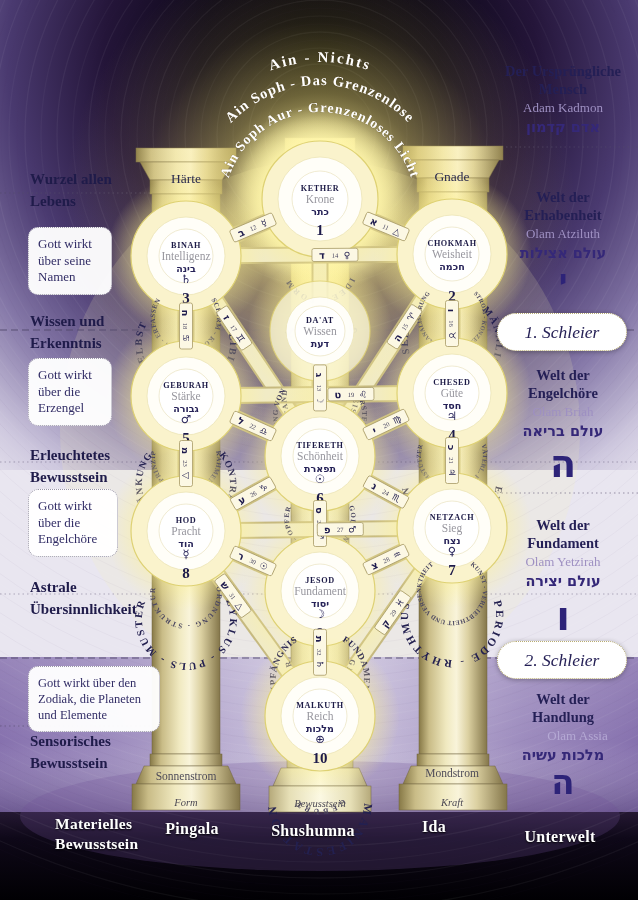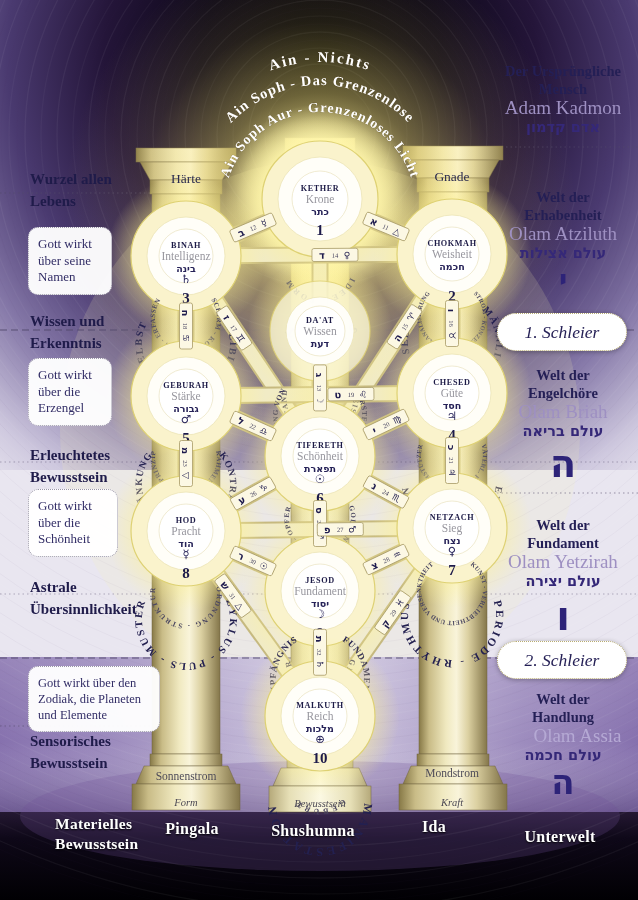--- a/index.html
+++ b/index.html
@@ -5,21 +5,21 @@
   html,body{margin:0;padding:0;background:#333;}
   #stage{position:relative;width:638px;height:900px;overflow:hidden;background:#e9e6f0;
          font-family:"Liberation Serif","DejaVu Serif",serif;}
   #treesvg{position:absolute;left:0;top:0;}
   .ov{position:absolute;}
   .lh{font-weight:bold;font-size:15px;line-height:22px;color:#1f1b4a;}
   .lbox{background:rgba(255,255,255,.96);border:1.6px dotted #9a96a8;border-radius:10px;
         padding:8px 9px;font-size:13px;line-height:1.28;color:#322d66;}
   .rblock{width:150px;text-align:center;color:#241f55;}
   .rtitle{font-weight:bold;font-size:14.5px;line-height:18px;}
-  .rtrans{font-size:19px;color:#9e90c2;line-height:17px;margin-top:1px;}
+  .rtrans{font-size:13px;color:#9e90c2;line-height:17px;margin-top:1px;}
   .rtrans.onpurple{color:#b5a9d4;padding-left:29px;}
   .rheb{font-family:"DejaVu Sans",sans-serif;font-weight:bold;font-size:14.5px;color:#352878;margin-top:3px;}
   .rletter{font-family:"DejaVu Sans",sans-serif;font-weight:bold;color:#2d2378;line-height:1;}
   .pill{background:#fff;border:1.6px dotted #b8ac72;border-radius:19px;width:128px;height:36px;
         display:flex;align-items:center;justify-content:center;font-style:italic;font-size:17.5px;
         color:#241f55;box-shadow:0 1px 5px rgba(0,0,0,.3);}
   .bb{color:#fff;font-weight:bold;font-size:16px;letter-spacing:.3px;text-shadow:0 1px 2px #000;}
   .bb2{font-size:15.5px;line-height:20px;}
   .ctr{text-align:center;}
 </style>
@@ -654,21 +654,21 @@
   <div>Astrale</div>
   <div>Übersinnlichkeit</div>
 </div>
 <div class="ov lh" style="left:30px;top:730px;">
   <div>Sensorisches</div>
   <div>Bewusstsein</div>
 </div>
 
 <div class="ov lbox" style="left:28px;top:358px;width:64px;">Gott wirkt über die Erzengel</div>
 <div class="ov lbox" style="left:28px;top:227px;width:64px;">Gott wirkt über seine Namen</div>
-<div class="ov lbox" style="left:28px;top:489px;width:70px;">Gott wirkt über die Schönheit</div>
+<div class="ov lbox" style="left:28px;top:489px;width:70px;">Gott wirkt über die Engelchöre</div>
 <div class="ov lbox" style="left:28px;top:666px;width:112px;font-size:12.5px;">Gott wirkt über den Zodiak, die Planeten und Elemente</div>
 
 <div class="ov rblock" style="left:488px;top:62px;">
   <div class="rtitle">Der Ursprüngliche</div>
   <div class="rtitle">Mensch</div>
   <div class="rtrans">Adam Kadmon</div>
   <div class="rheb">אדם קדמון</div>
 </div>
 
 <div class="ov rblock" style="left:488px;top:188px;">
@@ -692,21 +692,21 @@
   <div class="rtitle">Fundament</div>
   <div class="rtrans">Olam Yetzirah</div>
   <div class="rheb">עולם יצירה</div>
   <div class="rletter" style="font-size:40px;margin-top:7px;">ו</div>
 </div>
 
 <div class="ov rblock" style="left:488px;top:690px;">
   <div class="rtitle">Welt der</div>
   <div class="rtitle">Handlung</div>
   <div class="rtrans onpurple">Olam Assia</div>
-  <div class="rheb">עולם חכמה</div>
+  <div class="rheb">מלכות עשיה</div>
   <div class="rletter" style="font-size:34px;margin-top:2px;">ה</div>
 </div>
 
 <div class="ov pill" style="left:497px;top:313px;">1. Schleier</div>
 <div class="ov pill" style="left:497px;top:641px;">2. Schleier</div>
 
 <div class="ov bb bb2" style="left:26px;top:814px;margin-left:29px;">
   <div>Materielles</div>
   <div>Bewusstsein</div>
 </div>

